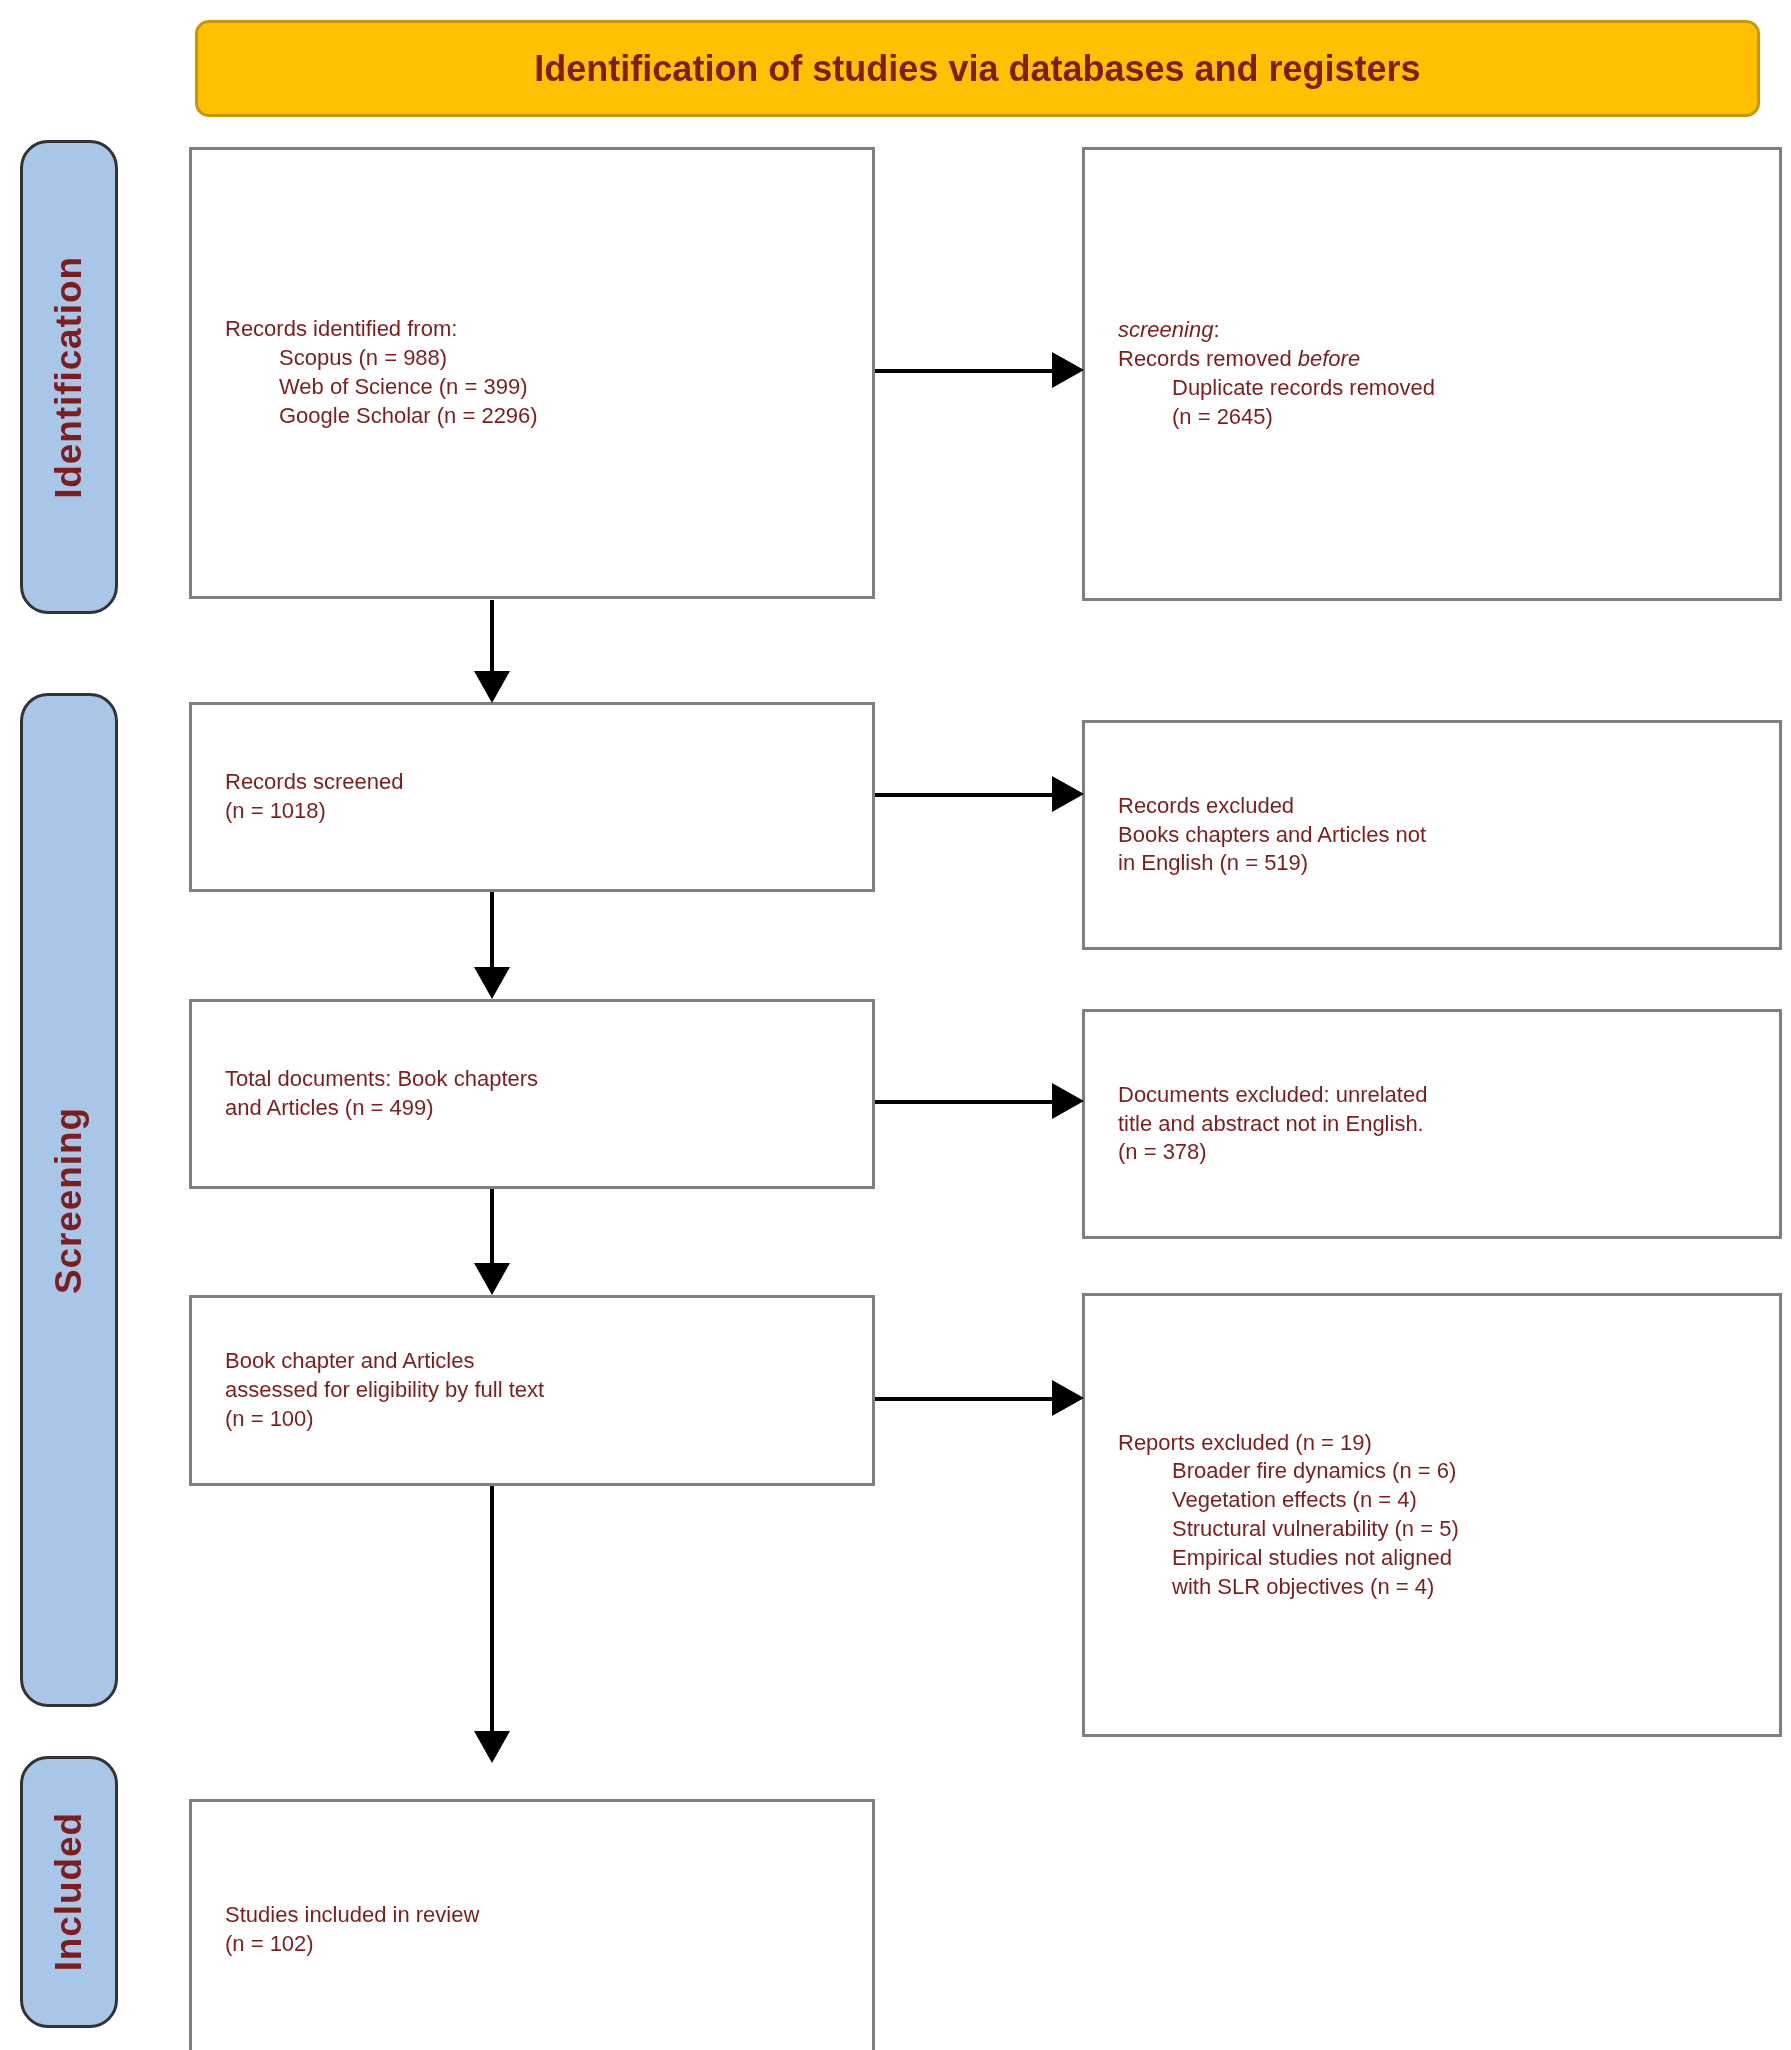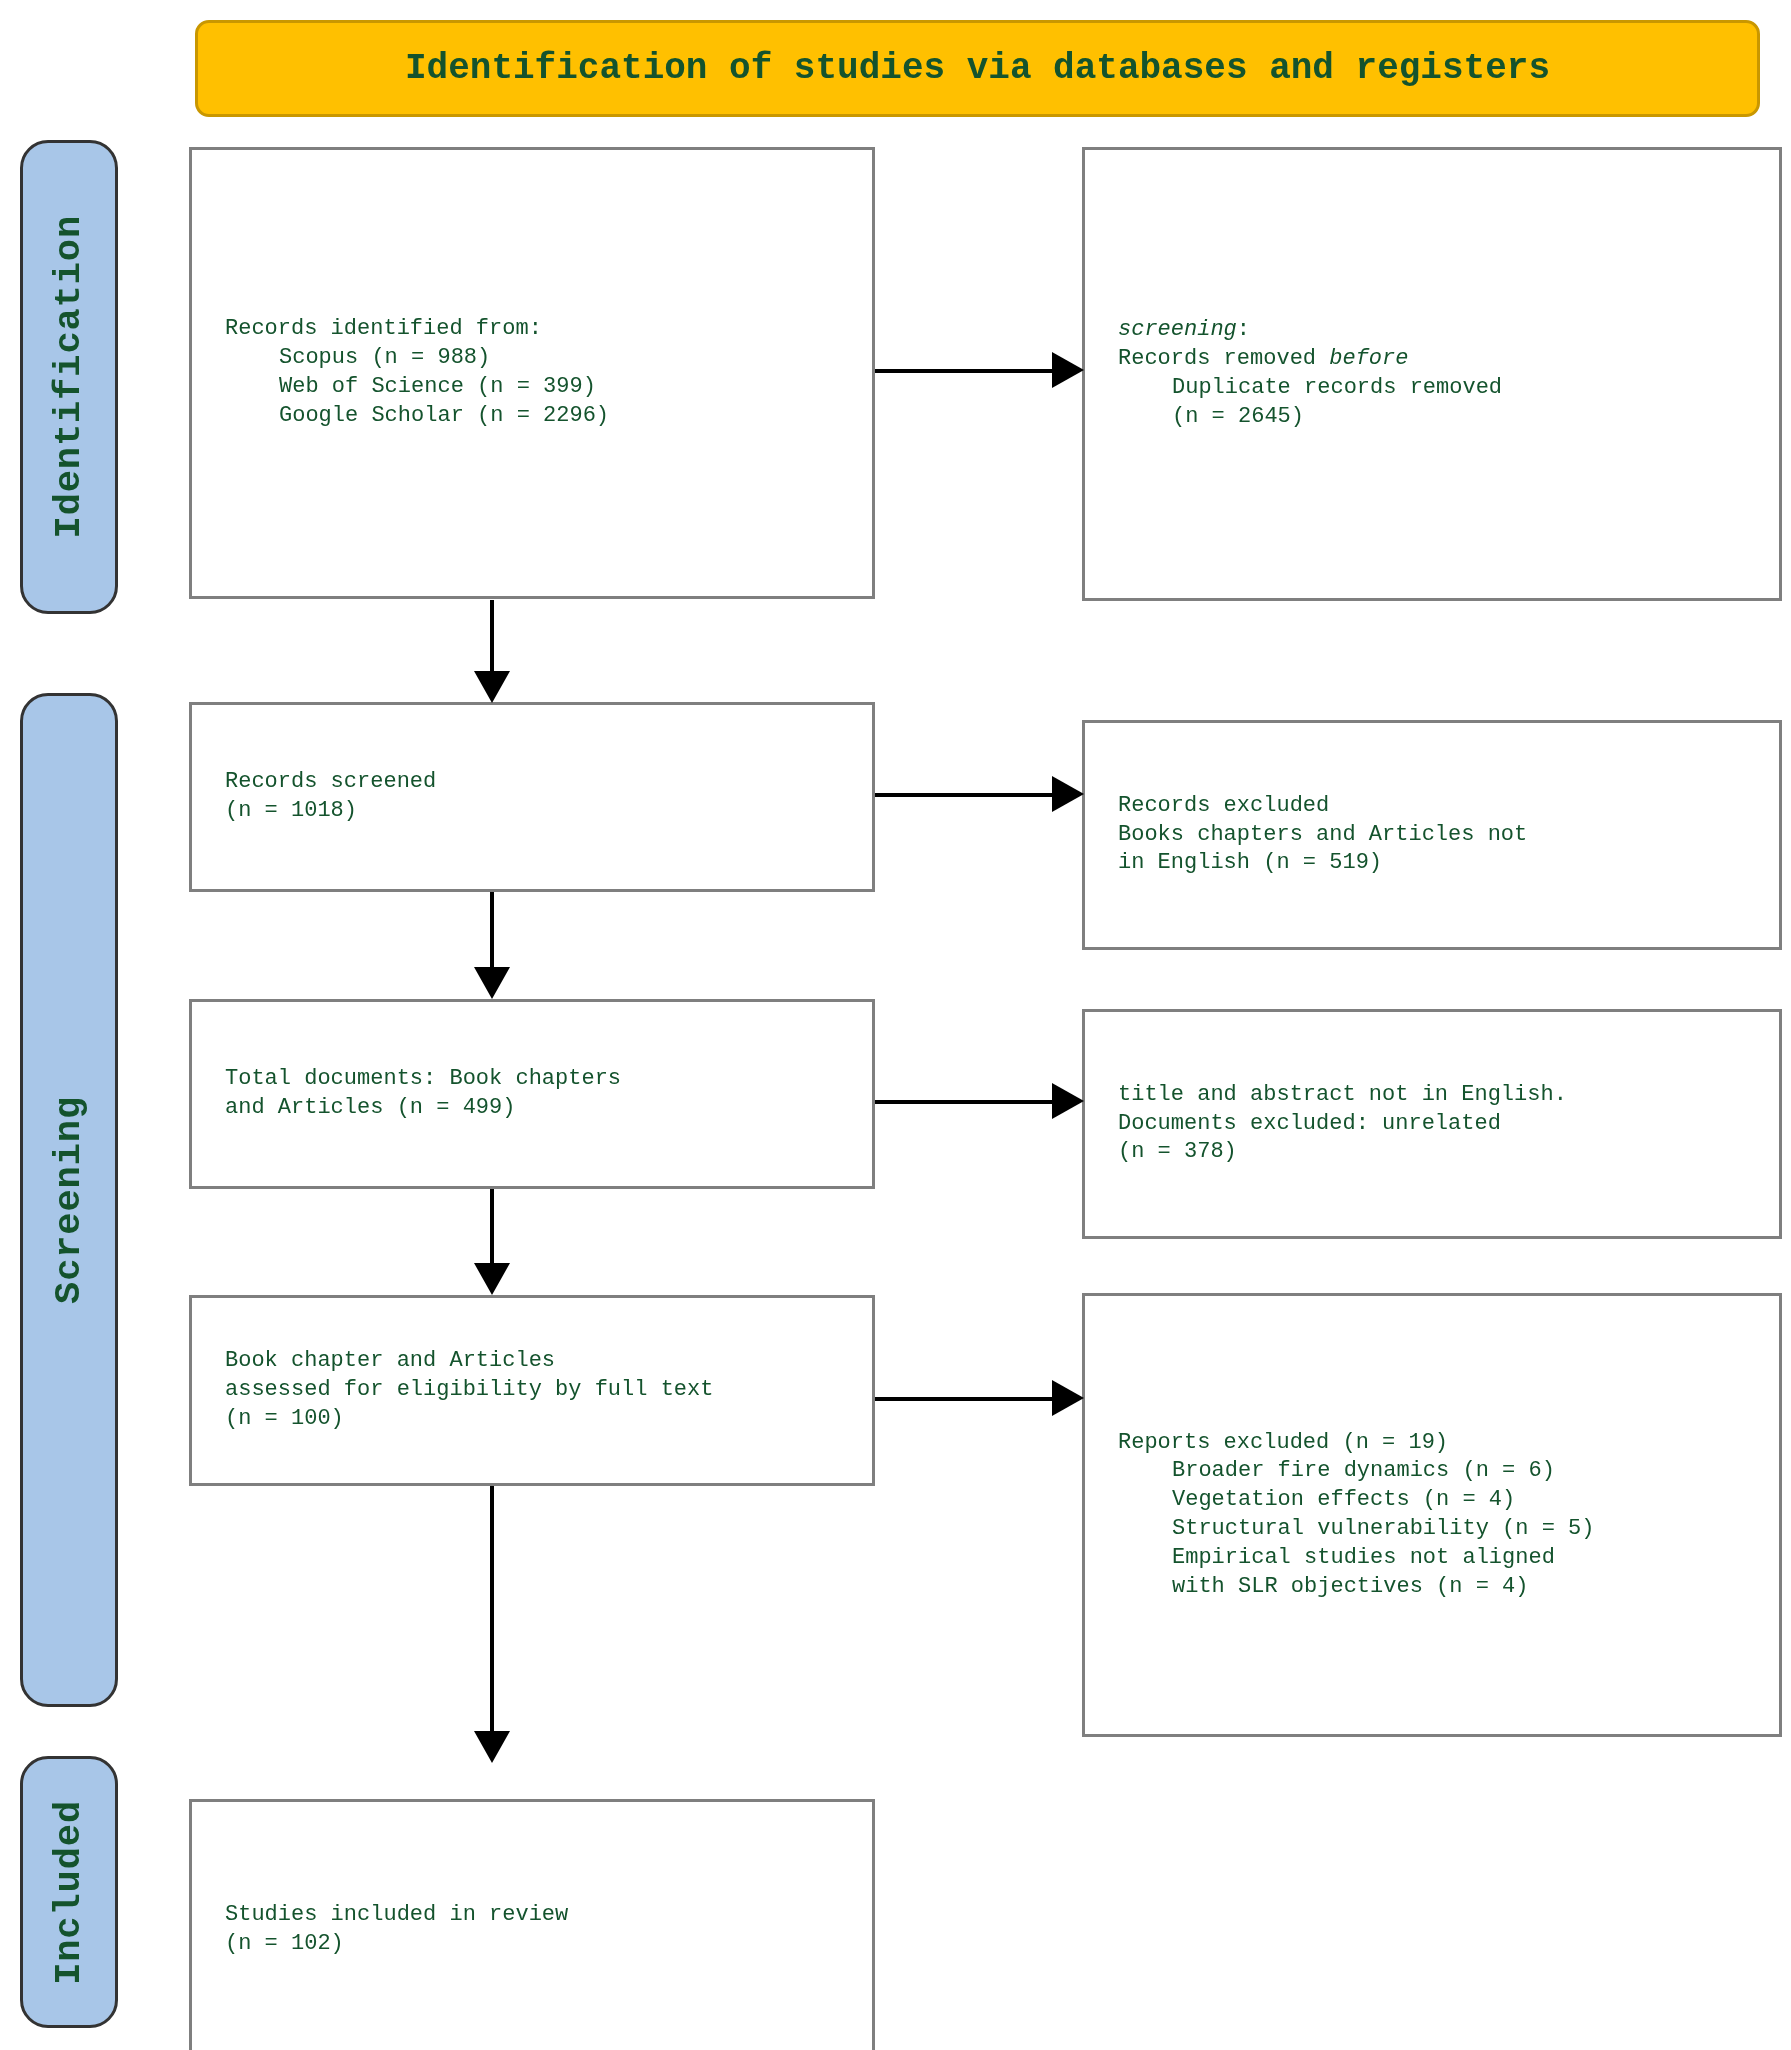--- a/index.html
+++ b/index.html
@@ -1,21 +1,21 @@
 <!DOCTYPE html>
 <html style="font-size:14px"><head>
 <meta charset="utf-8">
 <style>
   html,body{margin:0;padding:0;background:#ffffff;}
   .canvas{
     position:relative;
     width:1643px;height:2051px;
     background:#ffffff;
-    font-family:Liberation Mono, monospace;
-    color:#14532d;
+    font-family:Liberation Sans, sans-serif;
+    color:#7f1d1d;
   }
   .banner{
     position:absolute;left:195px;top:20px;width:1565px;height:97px;
     background:#FFC000;border:3.5px solid #C99700;border-radius:14px;
     box-sizing:border-box;
     display:flex;align-items:center;justify-content:center;
     font-weight:bold;font-size:36px;
   }
   .stage{
     position:absolute;left:20px;width:98px;
@@ -91,22 +91,22 @@
     <div>Books chapters and Articles not</div>
     <div>in English (n = 519)</div>
   </div>
 
   <div class="box" style="left:189px;top:999px;width:686px;height:190px;">
     <div>Total documents: Book chapters</div>
     <div>and Articles (n = 499)</div>
   </div>
 
   <div class="box" style="left:1082px;top:1009px;width:700px;height:230px;">
+    <div>Documents excluded: unrelated</div>
     <div>title and abstract not in English.</div>
-    <div>Documents excluded: unrelated</div>
     <div>(n = 378)</div>
   </div>
 
   <div class="box" style="left:189px;top:1295px;width:686px;height:191px;">
     <div>Book chapter and Articles</div>
     <div>assessed for eligibility by full text</div>
     <div>(n = 100)</div>
   </div>
 
   <div class="box" style="left:1082px;top:1293px;width:700px;height:444px;">

